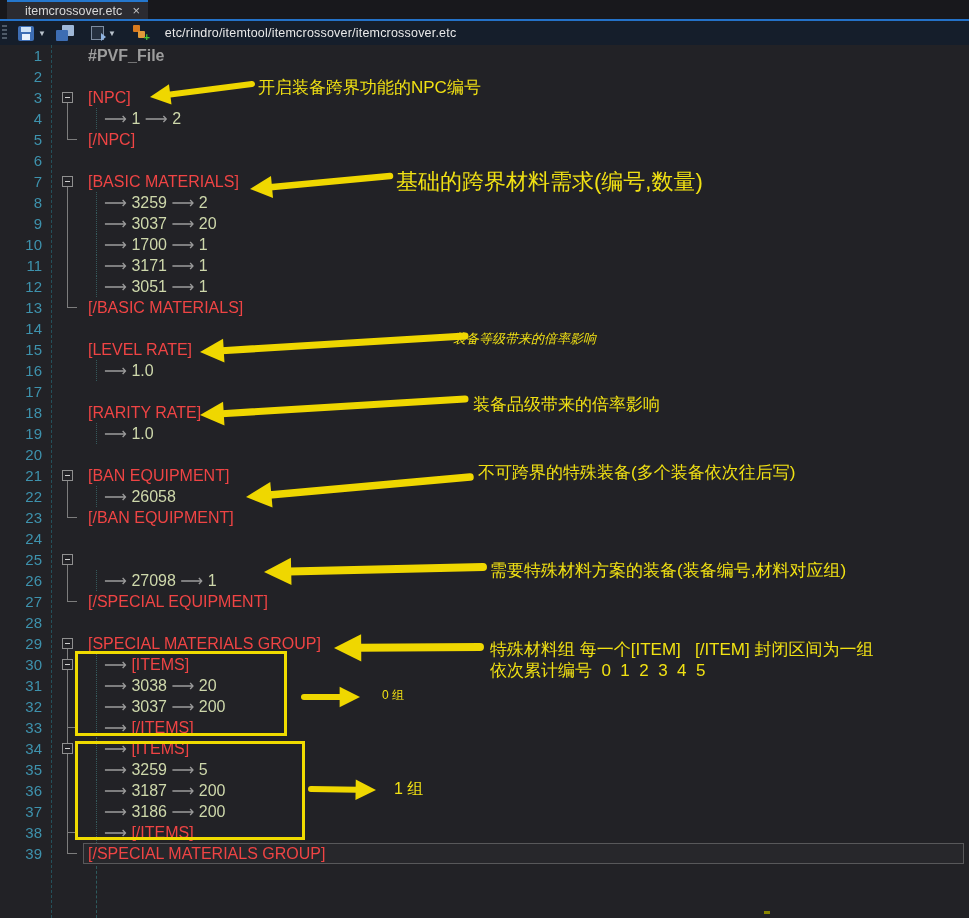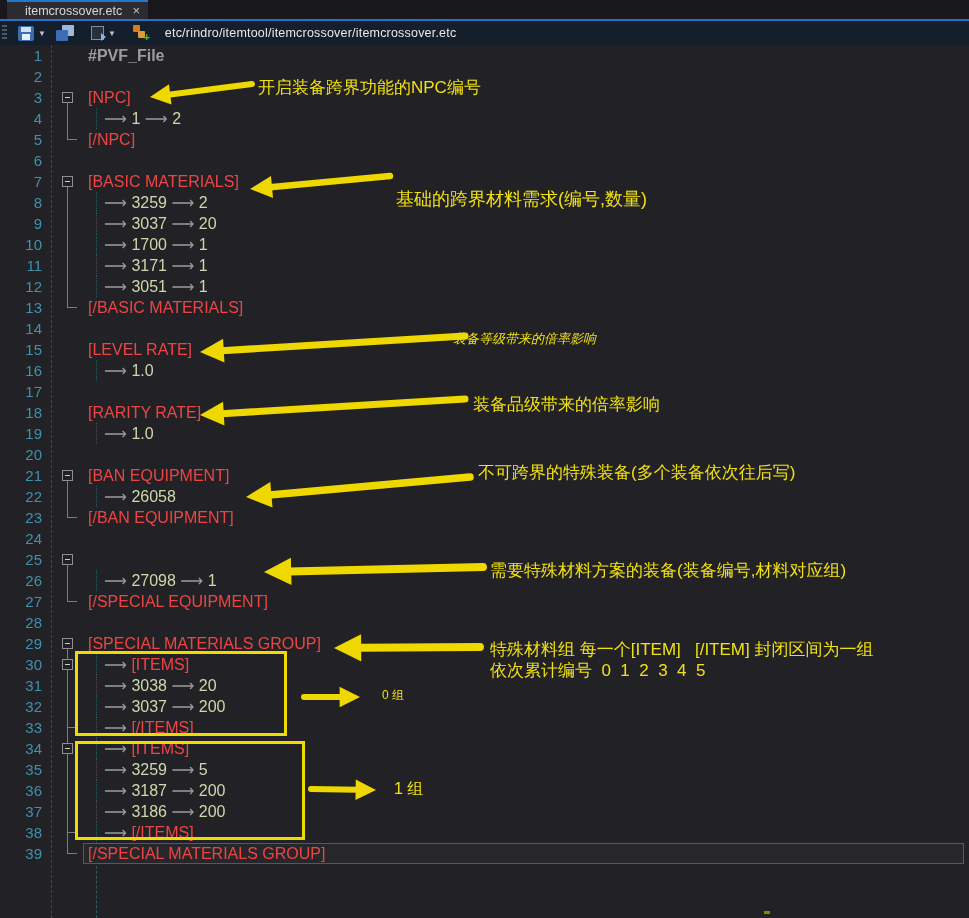--- a/index.html
+++ b/index.html
@@ -377,21 +377,21 @@
           </div>
           <span class="code" style="left: 88px;"><span class="tag">[/SPECIAL MATERIALS GROUP]</span></span>
         </div>
       </div>
     <div class="guide-tail"></div>
   </div>
 
   <div class="overlay">
     <div id="notes">
         <div class="note" style="left: 258px; top: 76px; font-size: 17px;">开启装备跨界功能的NPC编号</div>
-        <div class="note" style="left: 396px; top: 167px; font-size: 18px; margin-top: 20px;">基础的跨界材料需求(编号,数量)</div>
+        <div class="note" style="left: 396px; top: 167px; font-size: 22px;">基础的跨界材料需求(编号,数量)</div>
         <div class="note" style="left: 453px; top: 330px; font-size: 13px; font-style: italic;">装备等级带来的倍率影响</div>
         <div class="note" style="left: 473px; top: 393px; font-size: 17px;">装备品级带来的倍率影响</div>
         <div class="note" style="left: 478px; top: 461px; font-size: 17px;">不可跨界的特殊装备(多个装备依次往后写)</div>
         <div class="note" style="left: 490px; top: 559px; font-size: 17px;">需要特殊材料方案的装备(装备编号,材料对应组)</div>
         <div class="note" style="left: 490px; top: 638px; font-size: 17px;">特殊材料组 每一个[ITEM]   [/ITEM] 封闭区间为一组</div>
         <div class="note" style="left: 490px; top: 659px; font-size: 17px;">依次累计编号  0  1  2  3  4  5</div>
         <div class="note" style="left: 382px; top: 687px; font-size: 12px;">0 组</div>
         <div class="note" style="left: 394px; top: 779px; font-size: 16px;">1 组</div>
       </div>
     <div id="oboxes">

